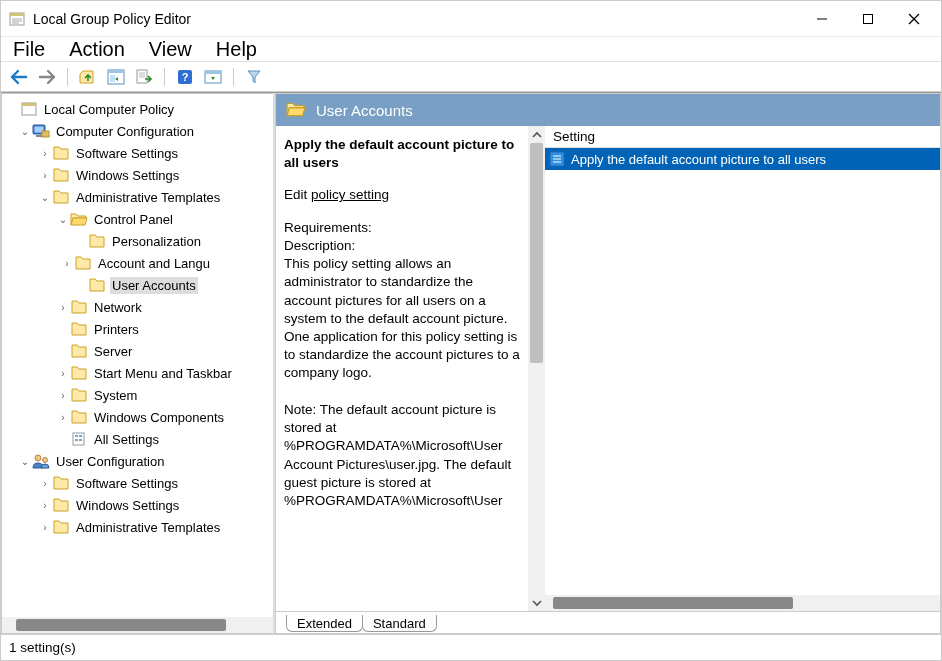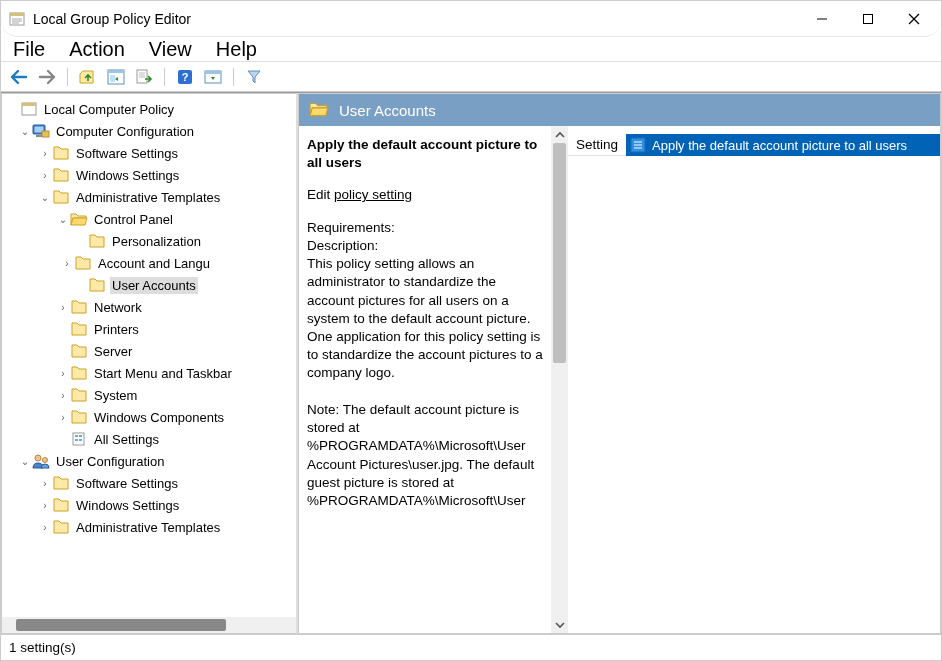--- a/index.html
+++ b/index.html
@@ -1,40 +1,40 @@
 <!DOCTYPE html>
 <html><head>
   <meta charset="utf-8">
   <style>
     * { box-sizing: border-box; margin: 0; padding: 0; }
     body { font-family: "Segoe UI", Tahoma, sans-serif; font-size: 13px; background: #fff; width: 942px; height: 661px; overflow: hidden; display: flex; flex-direction: column; border: 1px solid #ccc; }
     
     
-    .titlebar { height: 36px; display: flex; align-items: center; padding: 0 4px 0 8px; background: #fff; border-bottom: 1px solid #e8e8e8; border-radius: 17px; }
+    .titlebar { height: 36px; display: flex; align-items: center; padding: 0 4px 0 8px; background: #fff; border-bottom: 1px solid #e8e8e8; }
     .titlebar .app-icon { width: 16px; height: 16px; margin-right: 8px; }
     .titlebar .title { flex: 1; font-size: 14px; }
     .titlebar .win-controls { display: flex; }
     .titlebar .win-btn { width: 46px; height: 30px; display: flex; align-items: center; justify-content: center; cursor: default; }
     .titlebar .win-btn svg { width: 12px; height: 12px; }
     
     
     .menubar { height: 25px; display: flex; align-items: center; padding: 0 8px; gap: 16px; border-bottom: 1px solid #e0e0e0; }
     .menubar .menu-item { cursor: default; font-size: 20px; padding: 2px 4px; }
     
     
     .toolbar { height: 30px; display: flex; align-items: center; padding: 0 6px; gap: 4px; border-bottom: 1px solid #ccc; }
     .toolbar .tb-btn { width: 24px; height: 24px; display: flex; align-items: center; justify-content: center; cursor: default; }
     .toolbar .tb-sep { width: 1px; height: 18px; background: #ccc; margin: 0 4px; }
     
     
     .main { flex: 1; display: flex; overflow: hidden; border-top: 1px solid #999; }
     .splitter { width: 2px; background: #ddd; cursor: ew-resize; }
     
     
-    .tree-panel { width: 295px; display: flex; flex-direction: column; border: 1px solid #ccc; border-right: none; }
+    .tree-panel { width: 272px; display: flex; flex-direction: column; border: 1px solid #ccc; border-right: none; }
     .tree-scroll { flex: 1; overflow: hidden; padding: 4px 0; }
     .tree-item { display: flex; align-items: center; height: 22px; cursor: default; white-space: nowrap; }
     .tree-item .twisty { width: 14px; text-align: center; color: #666; font-size: 10px; user-select: none; }
     .tree-item .node-icon { width: 18px; height: 16px; display: flex; align-items: center; justify-content: center; margin-right: 4px; }
     .tree-item .node-label { padding: 1px 2px; }
     .tree-item.selected .node-label { background: #ddd; }
     .i0 { padding-left: 4px; } .i1 { padding-left: 16px; } .i2 { padding-left: 36px; }
     .i3 { padding-left: 54px; } .i4 { padding-left: 72px; align-items: center; }
     
     .hscroll { height: 16px; background: #f0f0f0; position: relative; }
@@ -53,21 +53,21 @@
     .desc-col .req-label { margin-bottom: 0; }
     .desc-col .req-text { margin-bottom: 14px; }
     .desc-col .desc-label { margin-bottom: 0; }
     .desc-col .desc-body { }
     
     .vscroll { width: 17px; display: flex; flex-direction: column; background: #f0f0f0; }
     .vscroll .arrow { height: 17px; display: flex; align-items: center; justify-content: center; color: #555; font-size: 10px; }
     .vscroll .track { flex: 1; position: relative; }
     .vscroll .vthumb { position: absolute; left: 2px; right: 2px; top: 0; height: 220px; background: #bfbfbf; border-radius: 2px; }
     
-    .list-col { flex: 1; display: flex; flex-direction: row; overflow: hidden; margin-top: 8px; }
+    .list-col { flex: 1; display: flex; flex-direction: column; overflow: hidden; }
     .list-header { height: 22px; display: flex; align-items: center; padding: 0 8px; border-bottom: 1px solid #e0e0e0; font-size: 13.5px; }
     .list-body { flex: 1; overflow: hidden; }
     .list-row { display: flex; align-items: center; height: 22px; padding: 0 4px; gap: 6px; }
     .list-row.sel { background: #0063b6; color: #fff; }
     .list-row .row-icon { width: 16px; height: 16px; display: flex; align-items: center; justify-content: center; }
     .list-hscroll { height: 16px; background: #f0f0f0; position: relative; }
     .list-hscroll .thumb { position: absolute; top: 2px; height: 12px; background: #888; border-radius: 2px; left: 8px; width: 240px; }
     
     
     .tabs { height: 22px; display: flex; align-items: flex-end; padding-left: 10px; background: #fff; border-top: 1px solid #ccc; }
@@ -458,19 +458,23 @@
               </span>
             <span>Apply the default account picture to all users</span>
           </div>
         </div>
         <div class="list-hscroll">
           <div class="thumb"></div>
         </div>
       </div>
     </div>
 
+    <div class="tabs">
+      <div class="tab active">Extended</div>
+      <div class="tab">Standard</div>
+    </div>
   </div>
 
 </div>
 
 <div class="statusbar">
   <span>1 setting(s)</span>
 </div>
 
 </body></html>

